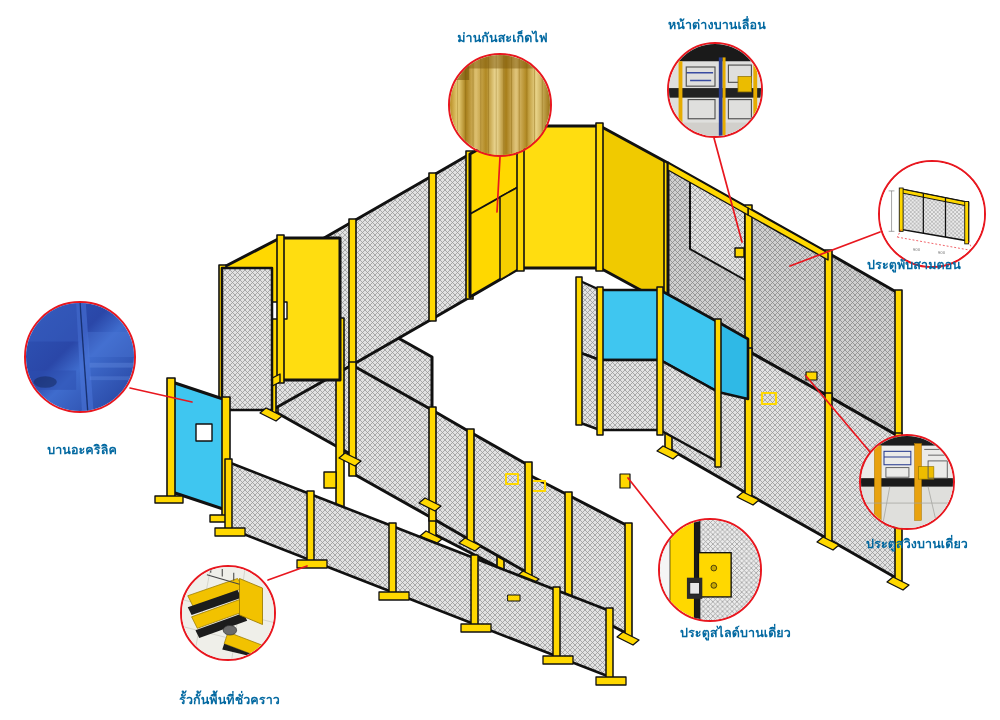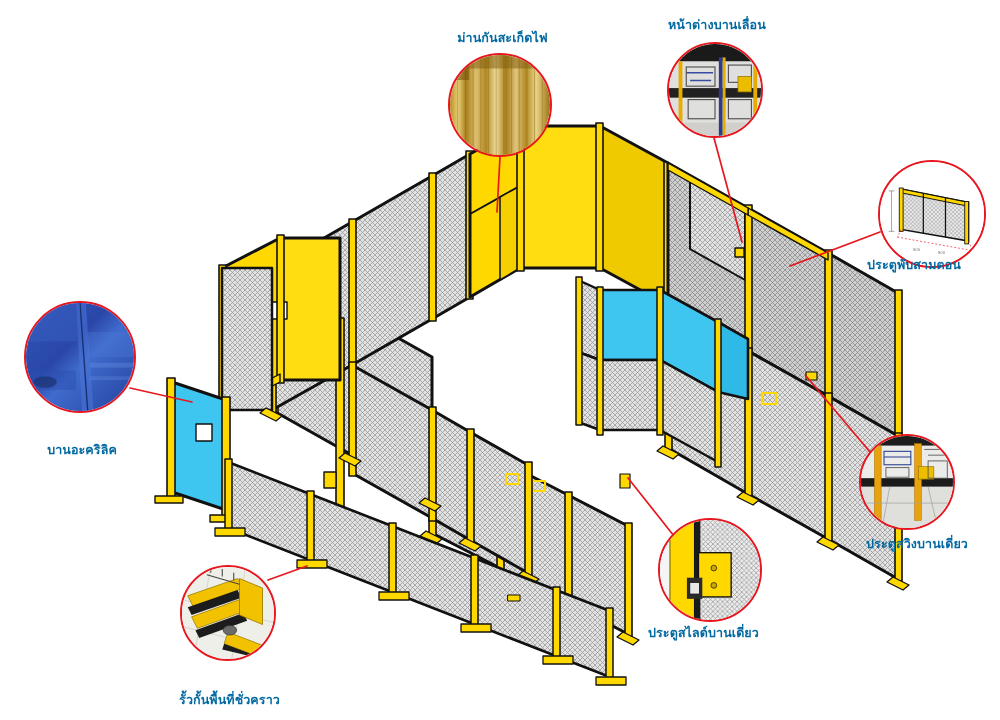--- a/index.html
+++ b/index.html
@@ -394,21 +394,21 @@
       <rect x="10" y="0" width="26" height="104" fill="#ffd800" stroke="#111" stroke-width="1.4"></rect>
       <rect x="36" y="0" width="6" height="104" fill="#1a1a1a"></rect>
       <rect x="40" y="34" width="34" height="46" fill="#ffd800" stroke="#111" stroke-width="1.4"></rect>
       <rect x="28" y="60" width="16" height="22" fill="#2b2b2b"></rect>
       <rect x="31" y="65" width="10" height="12" fill="#e8e8e8" stroke="#111" stroke-width="0.8"></rect>
       <circle cx="56" cy="50" r="3" fill="#c9a900" stroke="#111" stroke-width="0.7"></circle>
       <circle cx="56" cy="68" r="3" fill="#c9a900" stroke="#111" stroke-width="0.7"></circle>
       <rect x="0" y="0" width="10" height="104" fill="#f5f5f5"></rect>
     </svg>
   </div>
-  <div class="callout-label" style="left:648px;top:626px;width:110px;">ประตูสไลด์บานเดี่ยว</div>
+  <div class="callout-label" style="left:680px;top:626px;width:110px;">ประตูสไลด์บานเดี่ยว</div>
 
   <div class="callout-bubble" style="left:180px;top:565px;width:96px;height:96px;">
     <svg class="bub-inner" viewBox="0 0 96 96">
       <rect width="96" height="96" fill="#efefe9"></rect>
       <g stroke="#d4d4cc" stroke-width="1">
         <line x1="0" y1="34" x2="96" y2="58"></line>
           <line x1="0" y1="62" x2="96" y2="86"></line>
         <line x1="30" y1="0" x2="12" y2="96"></line>
           <line x1="66" y1="0" x2="52" y2="96"></line>
       </g>

